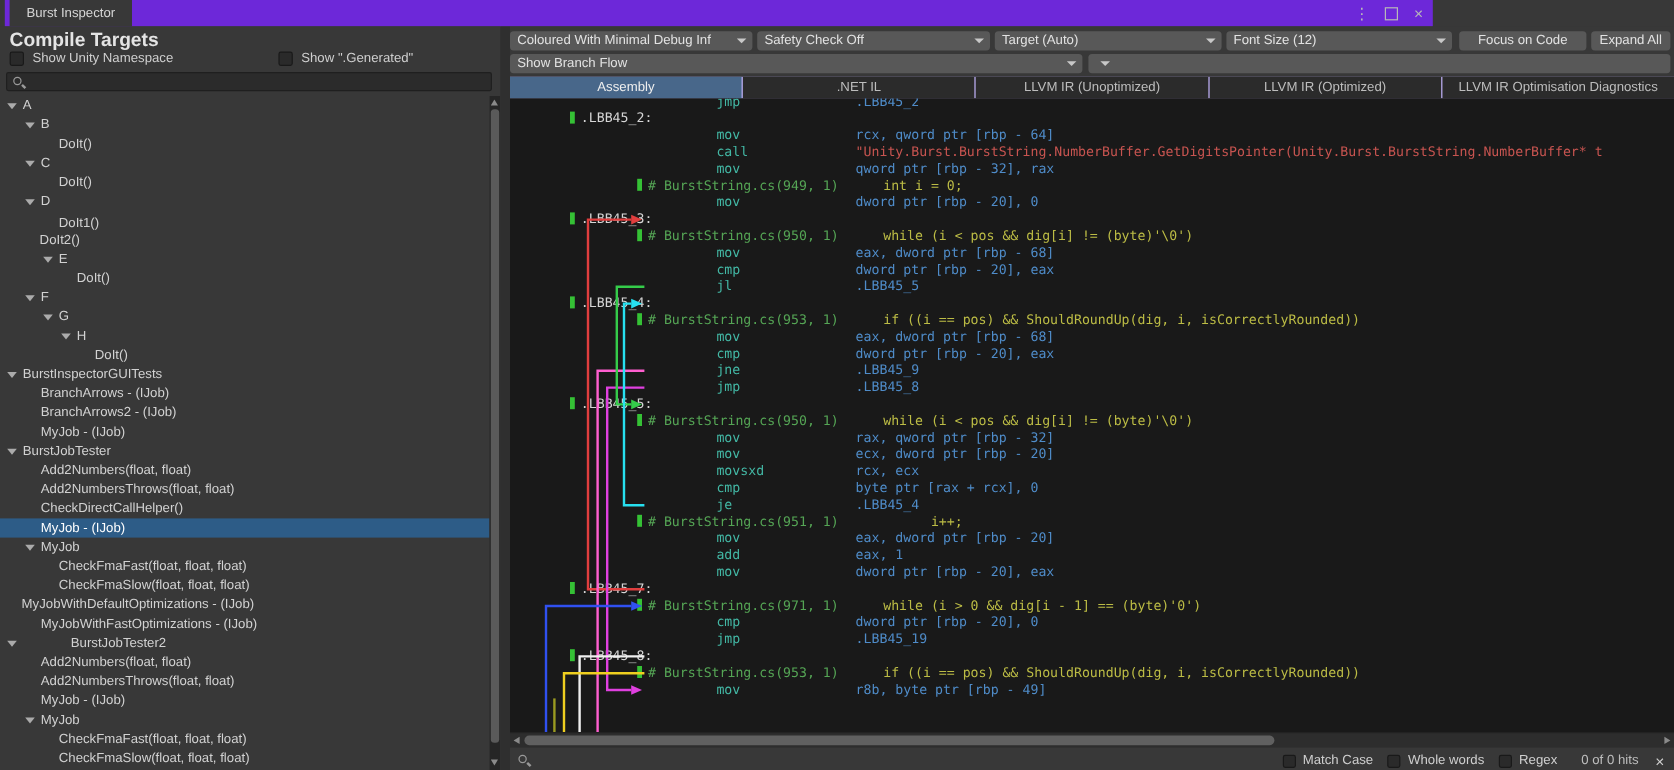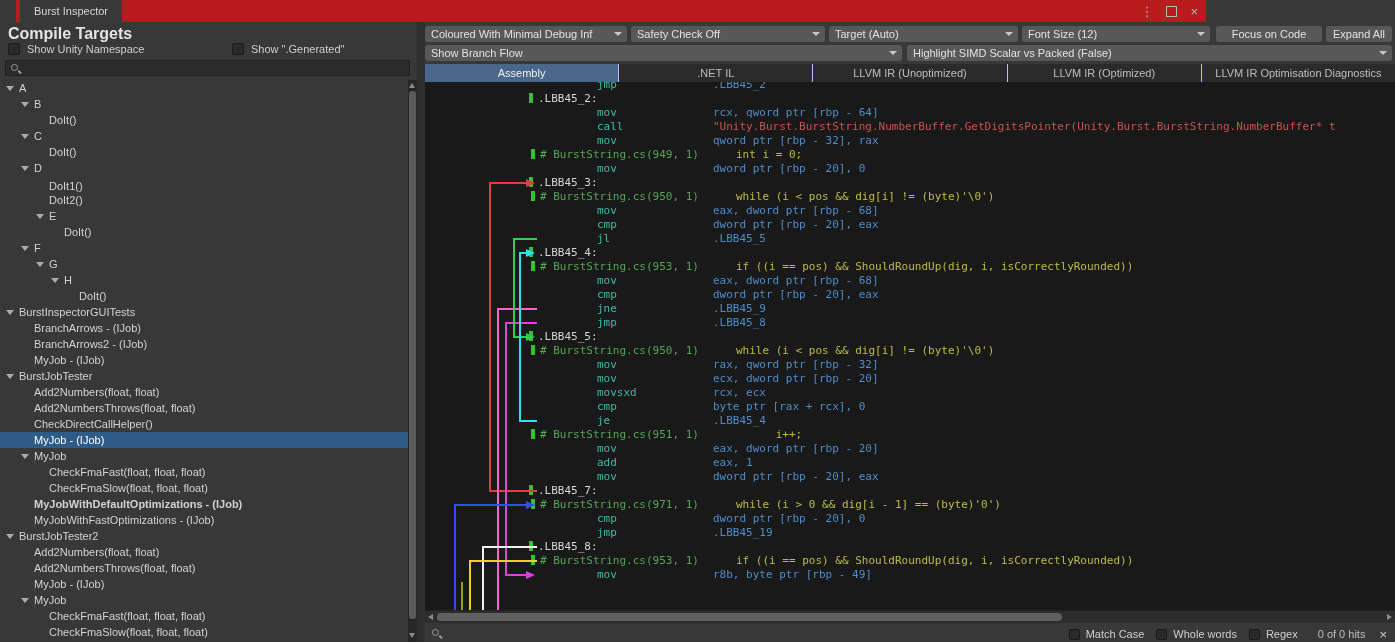--- a/index.html
+++ b/index.html
@@ -1,20 +1,20 @@
 <!DOCTYPE html>
 <html style="--selection: #2d5c87; --tab-active: #48678a; --marker: #35c135; --label: #d6d6d6; --mnemonic: #43b8a5; --operand: #4f8cc9; --call-target: #c75450; --comment-file: #55a555; --comment-code: #bcbc45;"><head>
 <meta charset="utf-8">
 <style>
   html,body{margin:0;padding:0}
   body{width:1395px;height:642px;position:relative;background:#383838;overflow:hidden;
        font-family:"Liberation Sans",sans-serif;-webkit-font-smoothing:antialiased}
 
   
-  .titlebar{position:absolute;left:16px;top:0;width:1190px;height:22px;background:#b91c1c}
+  .titlebar{position:absolute;left:4px;top:0;width:1190px;height:22px;background:#6d28d9}
   .doc-tab{position:absolute;left:4px;top:0;height:22px;background:#383838;padding:0 14px;
            display:flex;align-items:center;font-size:11px;color:#d6d6d6}
   .win-controls{position:absolute;right:8px;top:0;height:22px;display:flex;align-items:center;gap:13px;
                 color:#b8b8b8;font-size:13px}
   .maximize-box{width:9px;height:9px;border:1px solid #b8b8b8;display:inline-block}
 
   
   .left-panel{position:absolute;left:0;top:22px;width:417px;bottom:0;background:#383838;overflow:hidden}
   .panel-header{position:absolute;left:8px;top:3px;font-size:16px;font-weight:bold;color:#e4e4e4}
   .cbrow{position:absolute;top:20px;display:flex;align-items:center;gap:7px;height:14px}
@@ -60,21 +60,21 @@
   .tabs{position:absolute;left:0;top:42px;width:970px;height:18px;display:flex;background:#c4b5fd;gap:1px}
   .tab{flex:1;height:18px;line-height:18px;text-align:center;font-size:11px;color:#bdbdbd;
        background:#2b2b2b;overflow:hidden;white-space:nowrap}
   .tab.active{background:var(--tab-active);color:#efefef}
 
   
   .code-pane{position:absolute;left:0;top:60px;width:970px;height:528px;background:#191919;overflow:hidden}
   .code-lines{position:absolute;left:0;top:-4px;right:0}
   .cl{height:14px;line-height:14px;font:11px "DejaVu Sans Mono",monospace;white-space:pre;overflow:hidden}
   .marker{display:inline-block;width:4px;height:10px;background:var(--marker);margin-right:5px;vertical-align:-1px}
-  .cl.label{padding-left:104px;color:var(--label)}
+  .cl.label{padding-left:50px;color:var(--label)}
   .cl.comment{padding-left:106px}
   .cl.comment .file{display:inline-block;width:196px;color:var(--comment-file)}
   .cl.comment .src{color:var(--comment-code)}
   .cl.ins{padding-left:172px}
   .cl.ins .mn{display:inline-block;width:116px;color:var(--mnemonic)}
   .cl.ins .op{color:var(--operand)}
   .cl.ins .op.call{color:var(--call-target)}
   .arrows{position:absolute;left:0;top:0;pointer-events:none}
 
   
@@ -143,21 +143,21 @@
         <span class="tree-label">DoIt()</span>
       </div>
       <div class="tree-row" style="padding-left: 21px;">
         <span class="tri"></span>
         <span class="tree-label">D</span>
       </div>
       <div class="tree-row" style="padding-left: 36px; align-items: flex-end;">
         <span class="tri-space"></span>
         <span class="tree-label">DoIt1()</span>
       </div>
-      <div class="tree-row" style="padding-left: 36px;">
+      <div class="tree-row" style="padding-left: 20px;">
         <span class="tri-space"></span>
         <span class="tree-label">DoIt2()</span>
       </div>
       <div class="tree-row" style="padding-left: 36px;">
         <span class="tri"></span>
         <span class="tree-label">E</span>
       </div>
       <div class="tree-row" style="padding-left: 51px;">
         <span class="tri-space"></span>
         <span class="tree-label">DoIt()</span>
@@ -219,29 +219,29 @@
         <span class="tree-label">MyJob</span>
       </div>
       <div class="tree-row" style="padding-left: 36px;">
         <span class="tri-space"></span>
         <span class="tree-label">CheckFmaFast(float, float, float)</span>
       </div>
       <div class="tree-row" style="padding-left: 36px;">
         <span class="tri-space"></span>
         <span class="tree-label">CheckFmaSlow(float, float, float)</span>
       </div>
-      <div class="tree-row" style="padding-left: 21px; font-weight: bold;">
+      <div class="tree-row" style="padding-left: 5px;">
         <span class="tri-space"></span>
         <span class="tree-label">MyJobWithDefaultOptimizations - (IJob)</span>
       </div>
       <div class="tree-row" style="padding-left: 21px;">
         <span class="tri-space"></span>
         <span class="tree-label">MyJobWithFastOptimizations - (IJob)</span>
       </div>
-      <div class="tree-row" style="padding-left: 6px;">
+      <div class="tree-row" style="padding-left: 6px; gap: 40px;">
         <span class="tri"></span>
         <span class="tree-label">BurstJobTester2</span>
       </div>
       <div class="tree-row" style="padding-left: 21px;">
         <span class="tri-space"></span>
         <span class="tree-label">Add2Numbers(float, float)</span>
       </div>
       <div class="tree-row" style="padding-left: 21px;">
         <span class="tri-space"></span>
         <span class="tree-label">Add2NumbersThrows(float, float)</span>
@@ -292,21 +292,20 @@
       </div>
       <div class="btn">Focus on Code</div>
       <div class="btn">Expand All</div>
     </div>
   <div class="tb-row tb-row2">
       <div class="dd">
         <span class="dd-label">Show Branch Flow</span>
         <span class="dd-arrow"></span>
       </div>
       <div class="dd">
-        <span class="dd-label">Highlight SIMD Scalar vs Packed (False)</span>
         <span class="dd-arrow"></span>
       </div>
     </div>
   <div class="tabs">
       <div class="tab active">Assembly</div>
       <div class="tab">.NET IL</div>
       <div class="tab">LLVM IR (Unoptimized)</div>
       <div class="tab">LLVM IR (Optimized)</div>
       <div class="tab">LLVM IR Optimisation Diagnostics</div>
     </div>

